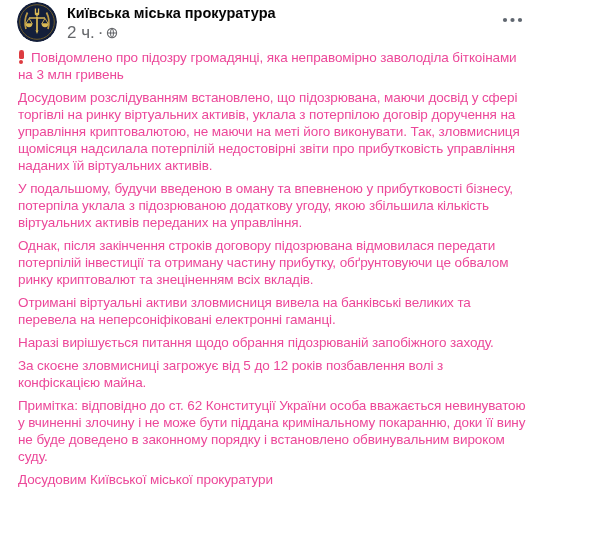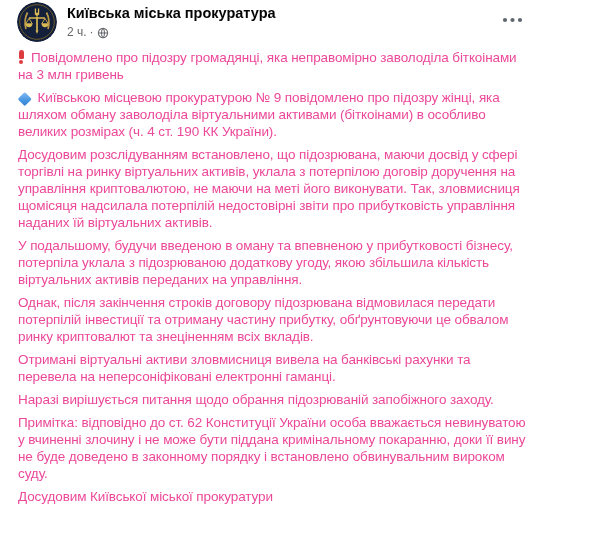--- a/index.html
+++ b/index.html
@@ -16,21 +16,21 @@
   .avatar {
     width:40px; height:40px; border-radius:50%; overflow:hidden; flex:0 0 auto;
     cursor:pointer;
   }
   .header-meta { margin-left:10px; padding-top:2px; min-width:0; }
   .author-name {
     font-size:14.5px; font-weight:700; line-height:19px; color:#050505; cursor:pointer;
   }
   .subline {
     display:flex; align-items:center; gap:3px;
-    font-size:12px; color:#65676b; margin-top:2px; line-height:15px;
+    font-size:17px; color:#65676b; margin-top:2px; line-height:15px;
   }
   .dot-sep { color:#65676b; }
   .menu-btn {
     margin-left:auto; margin-top:11px; padding:4px 2px; cursor:pointer;
     display:flex; align-items:center;
   }
 
   
   .post-body { padding:0 15px 0 18px; margin-top:3px; }
   .post-body p {
@@ -102,23 +102,23 @@
       <svg width="21" height="6" viewBox="0 0 21 6" fill="#606770">
         <circle cx="3" cy="3" r="2.1"></circle>
         <circle cx="10.5" cy="3" r="2.1"></circle>
         <circle cx="18" cy="3" r="2.1"></circle>
       </svg>
     </div>
   </div>
 
   <div class="post-body">
     <p><span class="excl-icon"></span><span>Повідомлено про підозру громадянці, яка неправомірно заволоділа біткоінами на 3 млн гривень</span></p>
-    <p><span class="diamond-icon"></span><span>Київською місцевою прокуратурою № 9 повідомлено про підозру жінці, яка шляхом обману заволоділа віртуальними активами (біткоінами) в особливо великих розмірах (ч. 4 ст. 190 КК України).</span></p>
     <p><span>Досудовим розслідуванням встановлено, що підозрювана, маючи досвід у сфері торгівлі на ринку віртуальних активів, уклала з потерпілою договір доручення на управління криптовалютою, не маючи на меті його виконувати. Так, зловмисниця щомісяця надсилала потерпілій недостовірні звіти про прибутковість управління наданих їй віртуальних активів.</span></p>
     <p><span>У подальшому, будучи введеною в оману та впевненою у прибутковості бізнесу, потерпіла уклала з підозрюваною додаткову угоду, якою збільшила кількість віртуальних активів переданих на управління.</span></p>
     <p><span>Однак, після закінчення строків договору підозрювана відмовилася передати потерпілій інвестиції та отриману частину прибутку, обґрунтовуючи це обвалом ринку криптовалют та знеціненням всіх вкладів.</span></p>
-    <p><span>Отримані віртуальні активи зловмисниця вивела на банківські рахунки та перевела на неперсоніфіковані електронні гаманці.</span></p>
+    <p><span>Отримані віртуальні активи зловмисниця вивела на банківські великих та перевела на неперсоніфіковані електронні гаманці.</span></p>
     <p><span>Наразі вирішується питання щодо обрання підозрюваній запобіжного заходу.</span></p>
+    <p><span>За скоєне зловмисниці загрожує від 5 до 12 років позбавлення волі з конфіскацією майна.</span></p>
     <p><span>Примітка: відповідно до ст. 62 Конституції України особа вважається невинуватою у вчиненні злочину і не може бути піддана кримінальному покаранню, доки її вину не буде доведено в законному порядку і встановлено обвинувальним вироком суду.</span></p>
     <p><span>Досудовим Київської міської прокуратури</span></p>
   </div>
 
 </div>
 
 </body></html>

